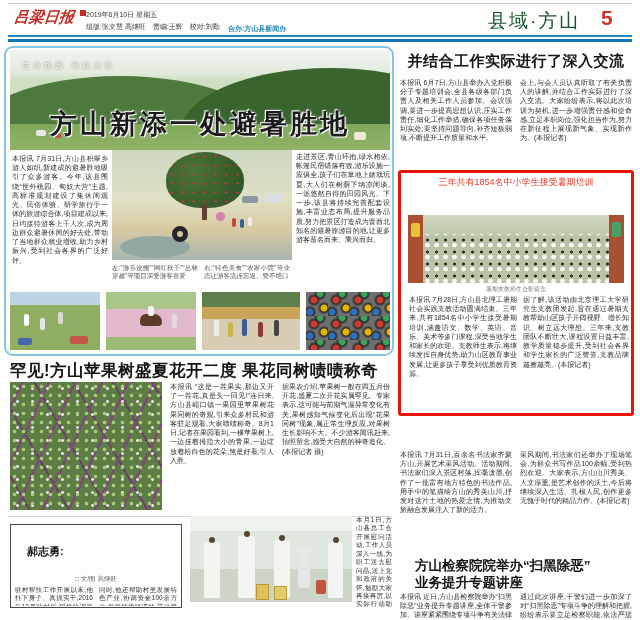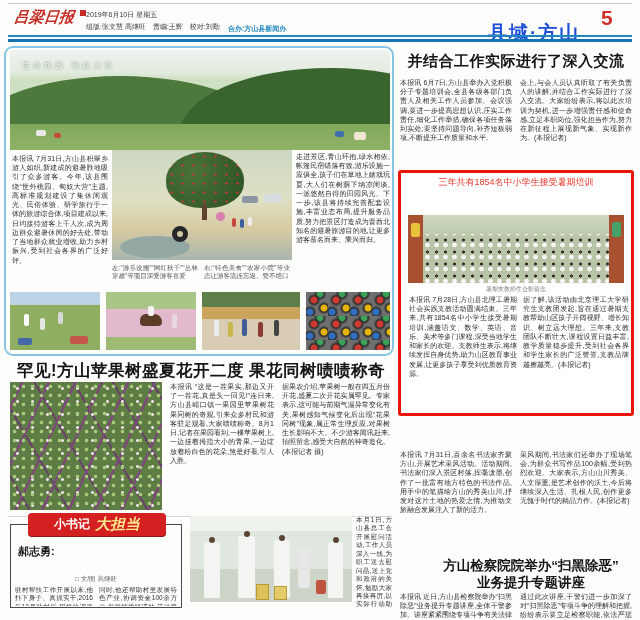--- a/index.html
+++ b/index.html
@@ -3,21 +3,21 @@
 <meta charset="utf-8">
 <style>
   * { margin:0; padding:0; box-sizing:border-box; }
   html,body { width:640px; height:620px; }
   body { font-family:"Liberation Sans","DejaVu Sans",sans-serif; background:#ffffff; position:relative; overflow:hidden; }
   .abs { position:absolute; }
   .page { position:absolute; left:0; top:0; width:640px; height:620px; background:#fdfdfb; }
   .rule { position:absolute; background:#1f86c0; }
   .body-text { font-size:7px; line-height:1.32; text-align:justify; color:#2e2e2e; overflow:hidden; word-break:break-all; }
   .tiny-text { font-size:6.5px; line-height:1.3; color:#555; text-align:justify; overflow:hidden; word-break:break-all; }
-  .headline { font-weight:bold; color:#151515;text-align:center; }
+  .headline { font-weight:bold; color:#151515; }
   .center { text-align:center; }
   .photo { position:absolute; overflow:hidden; }
   .fig { position:absolute; background:#f4f4f2; border-radius:3px 3px 1px 1px; }
   .fig:before { content:""; position:absolute; top:-5px; left:50%; margin-left:-3px; width:6px; height:6px; border-radius:50%; background:#5a4434; }
   .feature-frame { position:absolute; border:2px solid #85c6e6; border-radius:9px; }
 </style>
 </head>
 <body>
 
 <div class="page">
@@ -26,37 +26,38 @@
 
   <div class="abs" style="left:14px;top:8px;width:64px;height:26px;">
     <span class="abs" style="font-family:'Liberation Serif','DejaVu Serif',serif;font-weight:bold;font-style:italic;font-size:15px;color:#c42b24;white-space:nowrap;transform:skewX(-6deg)">吕梁日报</span>
     <span class="abs" style="right:-8px;top:2px;width:6px;height:6px;background:#c42b24"></span>
   </div>
 
   <div class="abs" style="left:86px;top:10px;font-size:7px;color:#3b3b3b;">2019年6月10日 星期五</div>
   <div class="abs" style="left:86px;top:22px;font-size:7px;color:#3b3b3b;">组版:张文慧 高继旺　责编:王辉　校对:刘勤</div>
   <div class="abs" style="left:228px;top:24px;font-size:7px;font-weight:bold;color:#1f86c0;">合办:方山县新闻办</div>
 
-  <div class="abs" style="left:488px;top:20px;font-size:19px;font-weight:bold;color:#1d4ed8;letter-spacing:2px;">县域·方山</div>
+  <div class="abs" style="left:488px;top:8px;font-size:19px;font-weight:normal;color:#14532d;letter-spacing:2px;">县域·方山</div>
   <div class="abs" style="left:601px;top:6px;font-size:21px;font-weight:bold;color:#d0302a;">5</div>
 
   <div class="rule" style="left:8px;top:35px;width:624px;height:2px;"></div>
   <div class="rule" style="left:8px;top:39px;width:624px;height:3px;background:#1576b4;"></div>
 
   <div class="feature-frame" style="left:4px;top:46px;width:390px;height:310px;"></div>
 
   <div class="photo" style="left:10px;top:50px;width:380px;height:100px;background:linear-gradient(180deg,#f0f3ef 0%,#e3ebe0 22%,#cfe0c2 30%);">
     <div class="abs" style="left:-40px;top:26px;width:300px;height:120px;border-radius:50%;background:#4d7a3c;"></div>
     <div class="abs" style="left:170px;top:18px;width:300px;height:130px;border-radius:50%;background:#39642e;"></div>
     <div class="abs" style="left:0;bottom:0;width:380px;height:26px;background:linear-gradient(180deg,#7fa85a,#91b368);"></div>
     <div class="abs" style="left:26px;bottom:14px;width:10px;height:6px;background:#e8e8e8;border-radius:2px;"></div>
     <div class="abs" style="left:44px;bottom:12px;width:7px;height:5px;background:#c84b3a;border-radius:2px;"></div>
     <div class="abs" style="right:46px;bottom:13px;width:9px;height:6px;background:#3f6fae;border-radius:2px;"></div>
     <div class="abs" style="right:24px;bottom:10px;width:12px;height:8px;background:#efe6d6;border-radius:2px;"></div>
     <div class="abs" style="left:12px;top:10px;font-size:8px;color:#ffffff;letter-spacing:3px;text-shadow:0 0 2px #44663d;">世外桃园 匈奴大营</div>
+    <div class="abs headline" style="left:0;right:0;bottom:8px;text-align:center;font-size:27px;letter-spacing:3px;color:#1b1b1b;text-shadow:0 0 3px #fff,1px 1px 0 #fff,-1px -1px 0 #fff;">方山新添一处避暑胜地</div>
   </div>
 
   <div class="body-text abs" style="left:12px;top:154px;width:96px;height:126px;">本报讯 7月31日,方山县积翠乡游人如织,新建成的避暑胜地吸引了众多游客。今年,该县围绕“世外桃园、匈奴大营”主题,高标准规划建设了集休闲观光、民俗体验、研学旅行于一体的旅游综合体,项目建成以来,日均接待游客上千人次,成为周边群众避暑休闲的好去处,带动了当地群众就业增收,助力乡村振兴,受到社会各界的广泛好评。</div>
   <div class="body-text abs" style="left:296px;top:152px;width:94px;height:108px;">走进景区,青山环抱,绿水相依,帐篷民宿错落有致,游乐设施一应俱全,孩子们在草地上嬉戏玩耍,大人们在树荫下纳凉闲谈,一派悠然自得的田园风光。下一步,该县将持续完善配套设施,丰富业态布局,提升服务品质,努力把景区打造成为晋西北知名的避暑旅游目的地,让更多游客慕名而来、乘兴而归。</div>
 
   <div class="photo" style="left:112px;top:150px;width:180px;height:110px;background:linear-gradient(180deg,#cdd8c2 0%,#dfe0c4 45%,#d8caa2 72%,#a8b6ae 100%);">
     <div class="abs" style="left:54px;top:2px;width:78px;height:56px;border-radius:50% 50% 45% 45%;background:radial-gradient(circle at 35% 35%,#4a7338,#2c4f24);background-image:radial-gradient(#c23b2e 1px,transparent 1.6px),radial-gradient(circle at 35% 35%,#4a7338,#2c4f24);background-size:11px 9px,100% 100%;"></div>
     <div class="abs" style="left:90px;top:54px;width:5px;height:16px;background:#5d4330;"></div>
     <div class="abs" style="left:8px;bottom:2px;width:70px;height:22px;border-radius:50%;background:#93a8a2;"></div>
     <div class="abs" style="left:60px;bottom:18px;width:16px;height:16px;border-radius:50%;border:5px solid #26262a;"></div>
@@ -93,25 +94,21 @@
   <div class="photo" style="left:306px;top:292px;width:84px;height:58px;background:#6f6f6f;background-image:radial-gradient(circle 6px at 8px 8px,#cf3a2e 3px,#2c2c2c 4px,transparent 6.5px),radial-gradient(circle 6px at 18px 16px,#e4b400 3px,#2c2c2c 4px,transparent 6.5px),radial-gradient(circle 6px at 4px 20px,#2f6fc0 3px,#2c2c2c 4px,transparent 6.5px),radial-gradient(circle 6px at 14px 2px,#3ba257 3px,#2c2c2c 4px,transparent 6.5px);background-size:22px 24px;"></div>
 
   <div class="headline abs" style="left:10px;top:360px;width:382px;font-size:16.5px;letter-spacing:0.5px;white-space:nowrap;">罕见!方山苹果树盛夏花开二度 果花同树啧啧称奇</div>
   <div class="photo" style="left:10px;top:382px;width:152px;height:128px;background:#5d7d44;background-image:radial-gradient(#a8c87c 1.5px,transparent 2.2px),radial-gradient(#f2e6ee 1.2px,transparent 1.8px),repeating-linear-gradient(115deg,transparent 0 10px,#7b4c75 10px 12.5px,transparent 12.5px 24px),repeating-linear-gradient(60deg,transparent 0 16px,#6a4168 16px 18px,transparent 18px 34px);background-size:9px 9px,15px 13px,100% 100%,100% 100%;"></div>
   <div class="body-text abs" style="left:170px;top:382px;width:104px;height:128px;">本报讯 “这是一茬果实,那边又开了一茬花,真是头一回见!”连日来,方山县峪口镇一果园里苹果树花果同树的奇观,引来众多村民和游客驻足观看,大家啧啧称奇。8月1日,记者在果园看到,一棵苹果树上,一边挂着拇指大小的青果,一边绽放着粉白色的花朵,煞是好看,引人入胜。</div>
   <div class="body-text abs" style="left:282px;top:382px;width:108px;height:128px;">据果农介绍,苹果树一般在四五月份开花,盛夏二次开花实属罕见。专家表示,这可能与前期气温异常变化有关,果树感知气候变化后出现“花果同树”现象,属正常生理反应,对果树生长影响不大。不少游客闻讯赶来,拍照留念,感受大自然的神奇造化。(本报记者 摄)</div>
 
   <div class="abs" style="left:8px;top:516px;width:384px;height:1px;background:#d5d5d5;"></div>
 
   <div class="abs" style="left:10px;top:524px;width:172px;height:84px;border:1px solid #4a4a4a;"></div>
-  <div class="abs" style="left:28px;top:513px;width:138px;height:23px;background:#d42020;border-radius:4px;box-shadow:0 1px 0 #8e1414;display:flex;align-items:center;justify-content:center;gap:5px;">
-    <span style="color:#ffffff;font-size:12px;font-weight:bold;">小书记</span>
-    <span style="color:#ffe88c;font-size:15px;font-weight:bold;font-style:italic;font-family:'Liberation Serif','DejaVu Serif',serif;">大担当</span>
-  </div>
-  <div class="headline abs" style="left:18px;top:544px;font-size:11px;">郝志勇:</div>
+  <div class="headline abs" style="left:27px;top:544px;font-size:11px;">郝志勇:</div>
   <div class="tiny-text abs center" style="left:16px;top:575px;width:160px;height:9px;color:#666;">□ 文/图 高继旺</div>
   <div class="tiny-text abs" style="left:15px;top:586px;width:78px;height:20px;color:#333;">驻村帮扶工作开展以来,他扑下身子、真抓实干,2016年10月驻村后,积极协调资金改善基础设施,修缮村级活动场所,硬化田间道路。</div>
   <div class="tiny-text abs" style="left:99px;top:586px;width:78px;height:20px;color:#333;">同时,他还帮助村里发展特色产业,协调资金100余万元,发展核桃经济林,带动群众增收致富,赢得了干部群众的一致好评。</div>
 
   <div class="photo" style="left:190px;top:516px;width:162px;height:86px;background:linear-gradient(180deg,#eef3ee 0 18%,#dfe7df 18% 62%,#cdd4c8 62% 100%);">
     <div class="fig" style="left:14px;top:26px;width:16px;height:56px;"></div>
     <div class="fig" style="left:48px;top:20px;width:17px;height:62px;"></div>
     <div class="fig" style="left:84px;top:24px;width:16px;height:58px;"></div>
     <div class="fig" style="left:138px;top:26px;width:15px;height:56px;"></div>
     <div class="abs" style="left:108px;top:32px;width:12px;height:40px;background:#e7e7e7;border-radius:3px;"></div>

